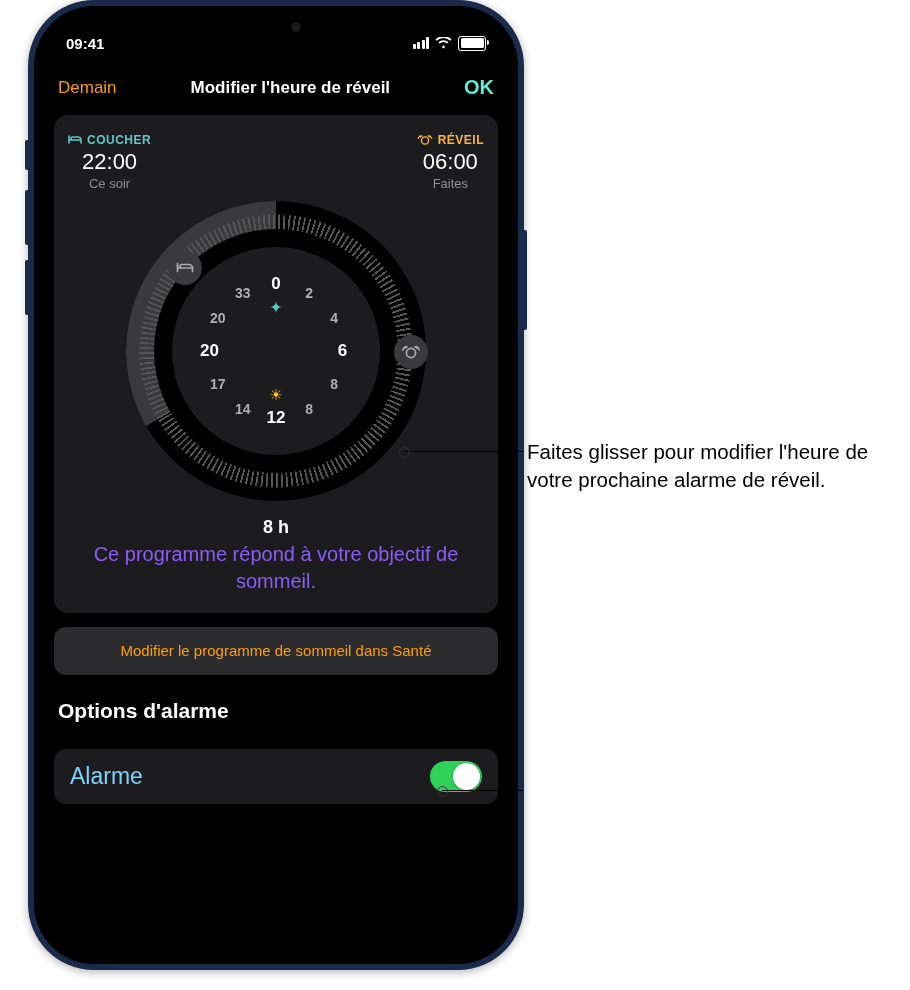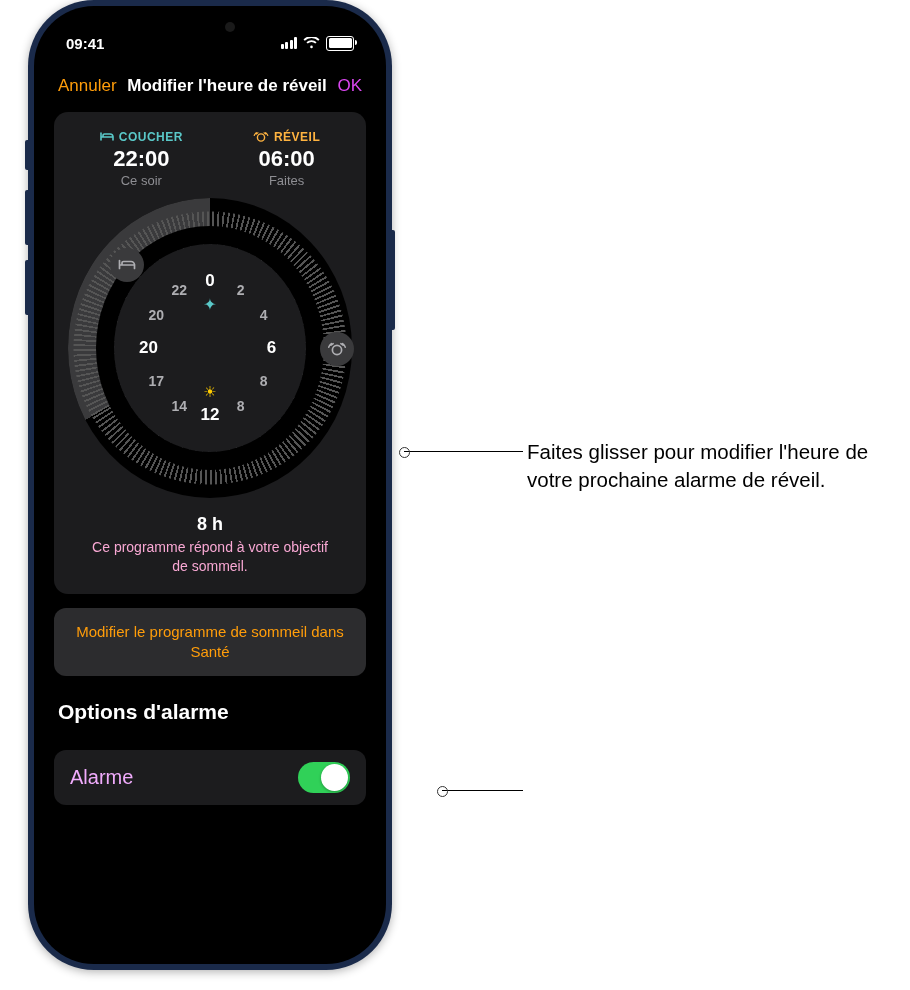--- a/index.html
+++ b/index.html
@@ -1,40 +1,40 @@
 <!DOCTYPE html>
 <html><head>
 <meta charset="utf-8">
 <style>
   html,body{margin:0;padding:0;background:#fff;font-family:-apple-system,Helvetica,Arial,sans-serif}
   .stage{position:relative;width:910px;height:990px}
-  .phone{position:absolute;left:28px;top:0;width:364px;height:970px;background:#1a2a4a;border-radius:66px;padding:6px;box-sizing:border-box;box-shadow:0 2px 10px rgba(0,0,0,.3)}
+  .phone{position:absolute;left:28px;top:0;width:496px;height:970px;background:#1a2a4a;border-radius:66px;padding:6px;box-sizing:border-box;box-shadow:0 2px 10px rgba(0,0,0,.3)}
   .bezel{width:100%;height:100%;border-radius:60px;background:#000;padding:6px;box-sizing:border-box;position:relative}
   .screen{width:100%;height:100%;border-radius:54px;background:#000;overflow:hidden;position:relative;color:#fff}
   .notch{position:absolute;top:0;left:50%;transform:translateX(-50%);width:170px;height:30px;background:#000;border-bottom-left-radius:18px;border-bottom-right-radius:18px;z-index:5;display:flex;align-items:center;justify-content:center}
   .notch .cam{width:10px;height:10px;border-radius:50%;background:#1a1a1a;margin-left:40px}
   .side-btn{position:absolute;background:#1a2a4a;border-radius:2px}
   .side-btn.pwr{right:-3px;top:230px;width:5px;height:100px}
   .side-btn.v1{left:-3px;top:190px;width:5px;height:55px}
   .side-btn.v2{left:-3px;top:260px;width:5px;height:55px}
   .side-btn.sw{left:-3px;top:140px;width:5px;height:30px}
   .status{display:flex;justify-content:space-between;align-items:center;padding:14px 26px 0;height:34px;font-size:15px;font-weight:600}
   .status .right{display:flex;align-items:center;gap:6px}
   .nav{display:flex;align-items:center;justify-content:space-between;padding:16px 18px 10px}
   .nav .cancel{color:#ff9d0a;font-size:17px}
   .nav .title{color:#fff;font-size:17px;font-weight:600}
-  .nav .ok{color:#d946ef;font-size:17px;font-weight:400}
+  .nav .ok{color:#5eead4;font-size:20px;font-weight:700}
   .content{padding:0 14px}
   .card{background:#1c1c1e;border-radius:14px;padding:18px 14px 0;margin-top:6px}
-  .times{display:flex;justify-content:center;gap:70px;}
+  .times{display:flex;justify-content:space-between;gap:70px;}
   .time-col{text-align:center}
   .time-lbl{font-size:12px;font-weight:700;letter-spacing:.5px;display:flex;align-items:center;justify-content:center;gap:5px}
   .time-lbl.bed{color:#5ac8c8}
   .time-lbl.wake{color:#ffb340}
-  .time-val{font-size:22px;font-weight:700;color:#fff;margin-top:2px}
+  .time-val{font-size:22px;font-weight:400;color:#fff;margin-top:2px}
   .time-sub{font-size:13px;color:#8e8e93;margin-top:1px}
   .dial-wrap{display:flex;justify-content:center;margin:10px 0 16px}
   .dial{position:relative;width:300px;height:300px}
   .ring-bg{position:absolute;inset:0;border-radius:50%;background:#000}
   .ring-arc{position:absolute;inset:0;border-radius:50%;background:conic-gradient(from 240deg,#3a3a3c 0deg,#3a3a3c 120deg,transparent 120deg)}
   .ring-arc::before{content:"";position:absolute;inset:0;border-radius:50%;background:repeating-conic-gradient(from 240deg,#555 0deg,#555 .8deg,transparent .8deg,transparent 2.2deg);-webkit-mask:radial-gradient(circle,transparent 112px,#000 113px,#000 136px,transparent 137px);mask:radial-gradient(circle,transparent 112px,#000 113px,#000 136px,transparent 137px)}
   .ring-mask{position:absolute;inset:28px;border-radius:50%;background:#000}
   .face{position:absolute;inset:46px;border-radius:50%;background:#1c1c1e}
   .handle{position:absolute;width:34px;height:34px;border-radius:50%;background:#3a3a3c;display:flex;align-items:center;justify-content:center;color:#aeaeb2;font-size:15px}
   .handle.bedh{left:42px;top:50px}
@@ -52,25 +52,25 @@
   .hour.h18{left:18%;top:50%}
   .hour.h20{left:22%;top:34%}
   .hour.h22{left:34%;top:22%}
   .hour.big{font-size:17px;color:#fff;font-weight:700}
   .sparkle{position:absolute;left:50%;top:29%;transform:translate(-50%,-50%);color:#5ac8c8;font-size:16px}
   .sun{position:absolute;left:50%;top:71%;transform:translate(-50%,-50%);color:#ffcc00;font-size:15px}
   .ticks{position:absolute;inset:46px;border-radius:50%;background:repeating-conic-gradient(#3a3a3c 0deg,#3a3a3c .7deg,transparent .7deg,transparent 3.75deg);-webkit-mask:radial-gradient(circle,transparent 95px,#000 95.5px,#000 104px,transparent 104.5px);mask:radial-gradient(circle,transparent 95px,#000 95.5px,#000 104px,transparent 104.5px)}
   .ticks-major{position:absolute;inset:46px;border-radius:50%;background:repeating-conic-gradient(#666 0deg,#666 1.2deg,transparent 1.2deg,transparent 15deg);-webkit-mask:radial-gradient(circle,transparent 92px,#000 92.5px,#000 104px,transparent 104.5px);mask:radial-gradient(circle,transparent 92px,#000 92.5px,#000 104px,transparent 104.5px)}
   .duration{text-align:center;padding:0 18px 18px}
   .dur-h{font-size:18px;font-weight:700;color:#fff}
-  .dur-s{font-size:14px;color:#f9a8d4;margin-top:3px;line-height:1.35}
+  .dur-s{font-size:20px;color:#8b5cf6;margin-top:3px;line-height:1.35}
   .edit-btn{background:#2c2c2e;border-radius:12px;padding:14px 20px;text-align:center;color:#ff9d0a;font-size:15px;font-weight:500;margin-top:14px;line-height:1.35}
   .section-h{font-size:21px;font-weight:700;color:#fff;margin:24px 4px 26px}
   .row{background:#1c1c1e;border-radius:12px;padding:12px 16px;display:flex;align-items:center;justify-content:space-between}
-  .row .lbl{font-size:20px;color:#f0abfc}
+  .row .lbl{font-size:23px;color:#7dd3fc}
   .toggle{width:52px;height:31px;border-radius:16px;background:#30d158;position:relative}
   .toggle .knob{position:absolute;right:2px;top:2px;width:27px;height:27px;border-radius:50%;background:#fff;box-shadow:0 1px 3px rgba(0,0,0,.3)}
   
   .callout{position:absolute;font-size:20.5px;line-height:1.35;color:#000;width:360px}
   .callout.c1{left:527px;top:438px}
   .callout.c2{left:527px;top:768px}
   .lead{position:absolute;height:1px;background:#000}
   .lead.l1{left:404px;top:451px;width:119px}
   .lead.l2{left:442px;top:790px;width:81px}
   .lead::before{content:"";position:absolute;left:-5px;top:-4.5px;width:9px;height:9px;border:1px solid #333;border-radius:50%;background:transparent}
@@ -111,21 +111,21 @@
             <svg class="ico" width="17" height="12" viewBox="0 0 17 12">
                 <path d="M8.5 11.2a1.3 1.3 0 100-2.6 1.3 1.3 0 000 2.6zM4.7 6.6a5.4 5.4 0 017.6 0l1.3-1.3a7.2 7.2 0 00-10.2 0l1.3 1.3zM1.8 3.7a9.5 9.5 0 0113.4 0L16.5 2.4a11.3 11.3 0 00-16 0l1.3 1.3z" fill="#fff"></path>
               </svg>
             <span class="batt">
                 <span class="fill"></span>
               </span>
           </div>
         </div>
 
         <div class="nav">
-          <span class="cancel">Annuler</span>
+          <span class="cancel">Demain</span>
           <span class="title">Modifier l'heure de réveil</span>
           <span class="ok">OK</span>
         </div>
 
         <div class="content">
           <div class="card">
 
             <div class="times">
               <div class="time-col">
                 <div class="time-lbl bed">
@@ -164,21 +164,21 @@
                   <span class="hour h2">2</span>
                   <span class="hour h4">4</span>
                   <span class="hour big h6">6</span>
                   <span class="hour h8">8</span>
                   <span class="hour h10">8</span>
                   <span class="hour big h12">12</span>
                   <span class="hour h14">14</span>
                   <span class="hour h16">17</span>
                   <span class="hour big h18">20</span>
                   <span class="hour h20">20</span>
-                  <span class="hour h22">22</span>
+                  <span class="hour h22">33</span>
                 </div>
                 <div class="handle bedh">
                   <svg width="18" height="12" viewBox="0 0 18 12">
                       <path d="M1.5 1.5v8M1.5 6h15v3.5M4 6V4a1.5 1.5 0 011.5-1.5H13A3.5 3.5 0 0116.5 6" stroke="#aeaeb2" stroke-width="1.7" fill="none" stroke-linecap="round"></path>
                     </svg>
                 </div>
                 <div class="handle wakeh">
                   <svg width="20" height="16" viewBox="0 0 20 16">
                       <circle cx="10" cy="9" r="4.6" stroke="#aeaeb2" stroke-width="1.7" fill="none"></circle>
                       <path d="M6.2 2.6L4 4.2M13.8 2.6L16 4.2M1.7 6.2c.5-1.5 1.5-2.8 2.7-3.7M18.3 6.2c-.5-1.5-1.5-2.8-2.7-3.7" stroke="#aeaeb2" stroke-width="1.5" fill="none" stroke-linecap="round"></path>

